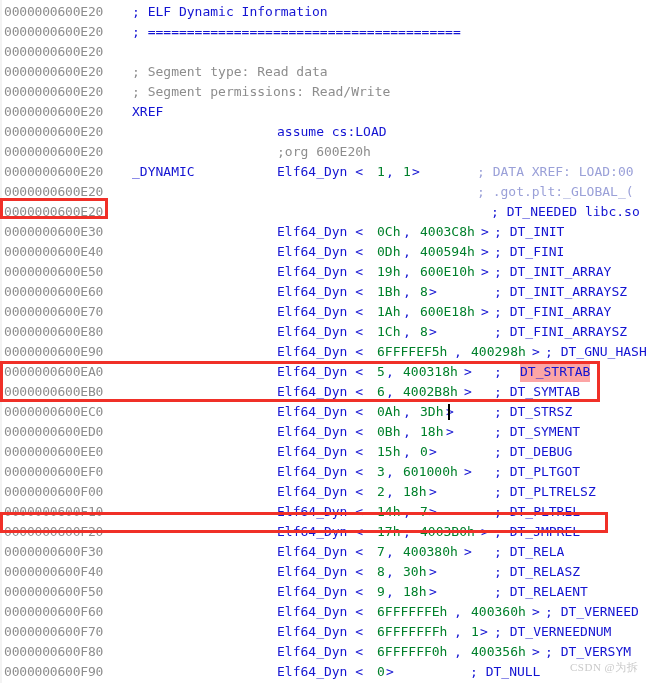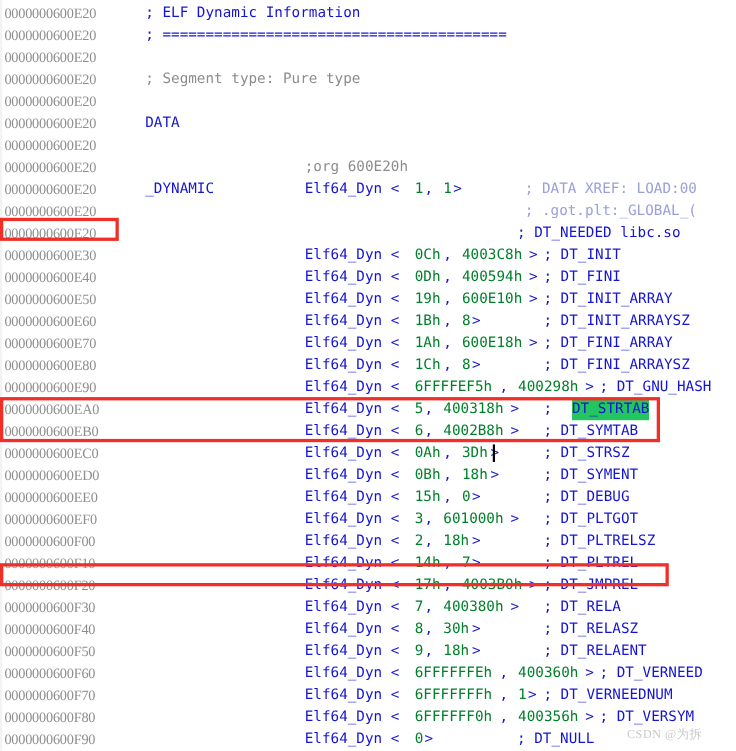--- a/index.html
+++ b/index.html
@@ -15,33 +15,33 @@
   .gutter{
     position:absolute;left:0;top:0;width:2px;height:683px;background:#f3f3f3;
   }
 
   .row{
     position:absolute;left:0;right:0;height:20px;line-height:20px;
     white-space:pre;
   }
   .addr{
     position:absolute;left:4px;top:0;width:124px;
-    color:#8d8d8d;letter-spacing:-0.2px;font-family:Liberation Serif, serif;
+    color:#8d8d8d;letter-spacing:-0.2px;
   }
   
   .t{white-space:pre;}
 
   
   .c-blue   {color:#1414d2;}
   .c-green  {color:#00802b;}
   .c-gray   {color:#8d8d8d;}
   .c-xref   {color:#9aa0d8;}
   .c-cmt    {color:#1414d2;}
 
-  .hl-yellow{background:#22c55e;}
+  .hl-yellow{background:#fca5a5;}
 
   
   .redbox{
     position:absolute;border:3px solid #f03028;box-sizing:border-box;
     pointer-events:none;
   }
 
   
   .caret{
     position:absolute;width:2px;background:#000000;
@@ -54,28 +54,28 @@
 </style>
 </head>
 <body>
 
 <div id="view">
   <div class="gutter"></div>
   <div id="rows">
       <div class="row" style="top: 2px;"><span class="addr">0000000600E20</span><span class="t c-cmt" style="position: absolute; left: 132px;">; ELF Dynamic Information</span></div>
       <div class="row" style="top: 22px;"><span class="addr">0000000600E20</span><span class="t c-cmt" style="position: absolute; left: 132px;">; ========================================</span></div>
       <div class="row" style="top: 42px;"><span class="addr">0000000600E20</span></div>
-      <div class="row" style="top: 62px;"><span class="addr">0000000600E20</span><span class="t c-gray" style="position: absolute; left: 132px;">; Segment type: Pure type</span></div>
-      <div class="row" style="top: 82px;"><span class="addr">0000000600E20</span></div>
-      <div class="row" style="top: 102px;"><span class="addr">0000000600E20</span><span class="t c-blue" style="position: absolute; left: 132px;">DATA</span></div>
-      <div class="row" style="top: 122px;"><span class="addr">0000000600E20</span></div>
+      <div class="row" style="top: 62px;"><span class="addr">0000000600E20</span><span class="t c-gray" style="position: absolute; left: 132px;">; Segment type: Read data</span></div>
+      <div class="row" style="top: 82px;"><span class="addr">0000000600E20</span><span class="t c-gray" style="position: absolute; left: 132px;">; Segment permissions: Read/Write</span></div>
+      <div class="row" style="top: 102px;"><span class="addr">0000000600E20</span><span class="t c-blue" style="position: absolute; left: 132px;">XREF</span></div>
+      <div class="row" style="top: 122px;"><span class="addr">0000000600E20</span><span class="t c-blue" style="position: absolute; left: 277px;">assume cs:LOAD</span></div>
       <div class="row" style="top: 142px;"><span class="addr">0000000600E20</span><span class="t c-gray" style="position: absolute; left: 277px;">;org 600E20h</span></div>
       <div class="row" style="top: 162px;"><span class="addr">0000000600E20</span><span class="t c-blue" style="position: absolute; left: 132px;">_DYNAMIC</span><span class="t c-blue" style="position: absolute; left: 277px;">Elf64_Dyn &lt;</span><span class="t c-green" style="position: absolute; left: 377px;">1</span><span class="t c-blue" style="position: absolute; left: 386px;">, </span><span class="t c-green" style="position: absolute; left: 403px;">1</span><span class="t c-blue" style="position: absolute; left: 412px;">&gt;</span><span class="t c-xref" style="position: absolute; left: 477px;">; DATA XREF: LOAD:00</span></div>
       <div class="row" style="top: 182px;"><span class="addr">0000000600E20</span><span class="t c-xref" style="position: absolute; left: 477px;">; .got.plt:_GLOBAL_(</span></div>
-      <div class="row" style="top: 202px;"><span class="addr">0000000600E20</span><span class="t c-cmt" style="position: absolute; left: 470px; text-align: center;">; DT_NEEDED libc.so</span></div>
+      <div class="row" style="top: 202px;"><span class="addr">0000000600E20</span><span class="t c-cmt" style="position: absolute; left: 491px; text-align: center;">; DT_NEEDED libc.so</span></div>
       <div class="row" style="top: 222px;"><span class="addr">0000000600E30</span><span class="t c-blue" style="position: absolute; left: 277px;">Elf64_Dyn &lt;</span><span class="t c-green" style="position: absolute; left: 377px;">0Ch</span><span class="t c-blue" style="position: absolute; left: 403px;">, </span><span class="t c-green" style="position: absolute; left: 420px;">4003C8h</span><span class="t c-blue" style="position: absolute; left: 481px;">&gt;</span><span class="t c-cmt" style="position: absolute; left: 494px;">; DT_INIT</span></div>
       <div class="row" style="top: 242px;"><span class="addr">0000000600E40</span><span class="t c-blue" style="position: absolute; left: 277px;">Elf64_Dyn &lt;</span><span class="t c-green" style="position: absolute; left: 377px;">0Dh</span><span class="t c-blue" style="position: absolute; left: 403px;">, </span><span class="t c-green" style="position: absolute; left: 420px;">400594h</span><span class="t c-blue" style="position: absolute; left: 481px;">&gt;</span><span class="t c-cmt" style="position: absolute; left: 494px;">; DT_FINI</span></div>
       <div class="row" style="top: 262px;"><span class="addr">0000000600E50</span><span class="t c-blue" style="position: absolute; left: 277px;">Elf64_Dyn &lt;</span><span class="t c-green" style="position: absolute; left: 377px;">19h</span><span class="t c-blue" style="position: absolute; left: 403px;">, </span><span class="t c-green" style="position: absolute; left: 420px;">600E10h</span><span class="t c-blue" style="position: absolute; left: 481px;">&gt;</span><span class="t c-cmt" style="position: absolute; left: 494px;">; DT_INIT_ARRAY</span></div>
       <div class="row" style="top: 282px;"><span class="addr">0000000600E60</span><span class="t c-blue" style="position: absolute; left: 277px;">Elf64_Dyn &lt;</span><span class="t c-green" style="position: absolute; left: 377px;">1Bh</span><span class="t c-blue" style="position: absolute; left: 403px;">, </span><span class="t c-green" style="position: absolute; left: 420px;">8</span><span class="t c-blue" style="position: absolute; left: 429px;">&gt;</span><span class="t c-cmt" style="position: absolute; left: 494px;">; DT_INIT_ARRAYSZ</span></div>
       <div class="row" style="top: 302px;"><span class="addr">0000000600E70</span><span class="t c-blue" style="position: absolute; left: 277px;">Elf64_Dyn &lt;</span><span class="t c-green" style="position: absolute; left: 377px;">1Ah</span><span class="t c-blue" style="position: absolute; left: 403px;">, </span><span class="t c-green" style="position: absolute; left: 420px;">600E18h</span><span class="t c-blue" style="position: absolute; left: 481px;">&gt;</span><span class="t c-cmt" style="position: absolute; left: 494px;">; DT_FINI_ARRAY</span></div>
       <div class="row" style="top: 322px;"><span class="addr">0000000600E80</span><span class="t c-blue" style="position: absolute; left: 277px;">Elf64_Dyn &lt;</span><span class="t c-green" style="position: absolute; left: 377px;">1Ch</span><span class="t c-blue" style="position: absolute; left: 403px;">, </span><span class="t c-green" style="position: absolute; left: 420px;">8</span><span class="t c-blue" style="position: absolute; left: 429px;">&gt;</span><span class="t c-cmt" style="position: absolute; left: 494px;">; DT_FINI_ARRAYSZ</span></div>
       <div class="row" style="top: 342px;"><span class="addr">0000000600E90</span><span class="t c-blue" style="position: absolute; left: 277px;">Elf64_Dyn &lt;</span><span class="t c-green" style="position: absolute; left: 377px;">6FFFFEF5h</span><span class="t c-blue" style="position: absolute; left: 454px;">, </span><span class="t c-green" style="position: absolute; left: 471px;">400298h</span><span class="t c-blue" style="position: absolute; left: 532px;">&gt;</span><span class="t c-cmt" style="position: absolute; left: 545px;">; DT_GNU_HASH</span></div>
       <div class="row" style="top: 362px;"><span class="addr">0000000600EA0</span><span class="t c-blue" style="position: absolute; left: 277px;">Elf64_Dyn &lt;</span><span class="t c-green" style="position: absolute; left: 377px;">5</span><span class="t c-blue" style="position: absolute; left: 386px;">, </span><span class="t c-green" style="position: absolute; left: 403px;">400318h</span><span class="t c-blue" style="position: absolute; left: 464px;">&gt;</span><span class="t c-cmt" style="position: absolute; left: 494px;">;</span><span class="t c-cmt hl-yellow" style="position: absolute; left: 520px;">DT_STRTAB</span></div>
       <div class="row" style="top: 382px;"><span class="addr">0000000600EB0</span><span class="t c-blue" style="position: absolute; left: 277px;">Elf64_Dyn &lt;</span><span class="t c-green" style="position: absolute; left: 377px;">6</span><span class="t c-blue" style="position: absolute; left: 386px;">, </span><span class="t c-green" style="position: absolute; left: 403px;">4002B8h</span><span class="t c-blue" style="position: absolute; left: 464px;">&gt;</span><span class="t c-cmt" style="position: absolute; left: 494px;">; DT_SYMTAB</span></div>
       <div class="row" style="top: 402px;"><span class="addr">0000000600EC0</span><span class="t c-blue" style="position: absolute; left: 277px;">Elf64_Dyn &lt;</span><span class="t c-green" style="position: absolute; left: 377px;">0Ah</span><span class="t c-blue" style="position: absolute; left: 403px;">, </span><span class="t c-green" style="position: absolute; left: 420px;">3Dh</span><span class="t c-blue" style="position: absolute; left: 446px;">&gt;</span><span class="t c-cmt" style="position: absolute; left: 494px;">; DT_STRSZ</span><div class="caret" style="left: 448px; top: 2px; height: 16px;"></div></div>

